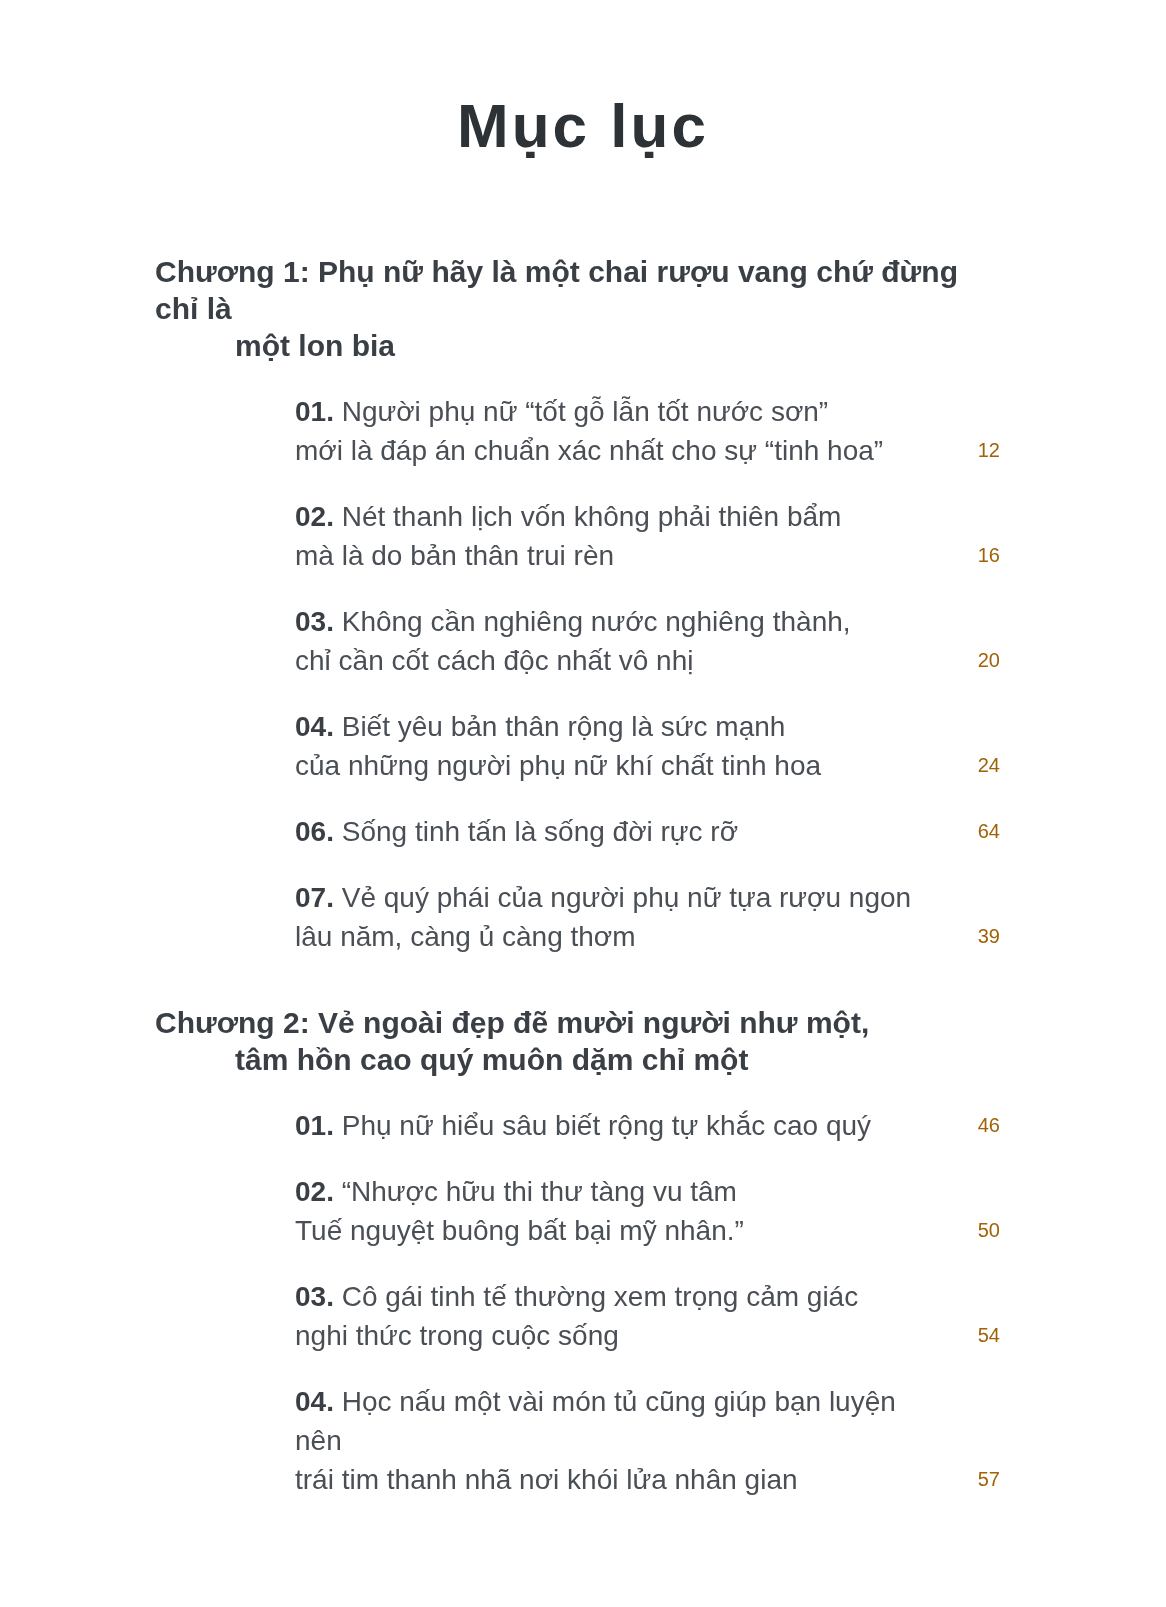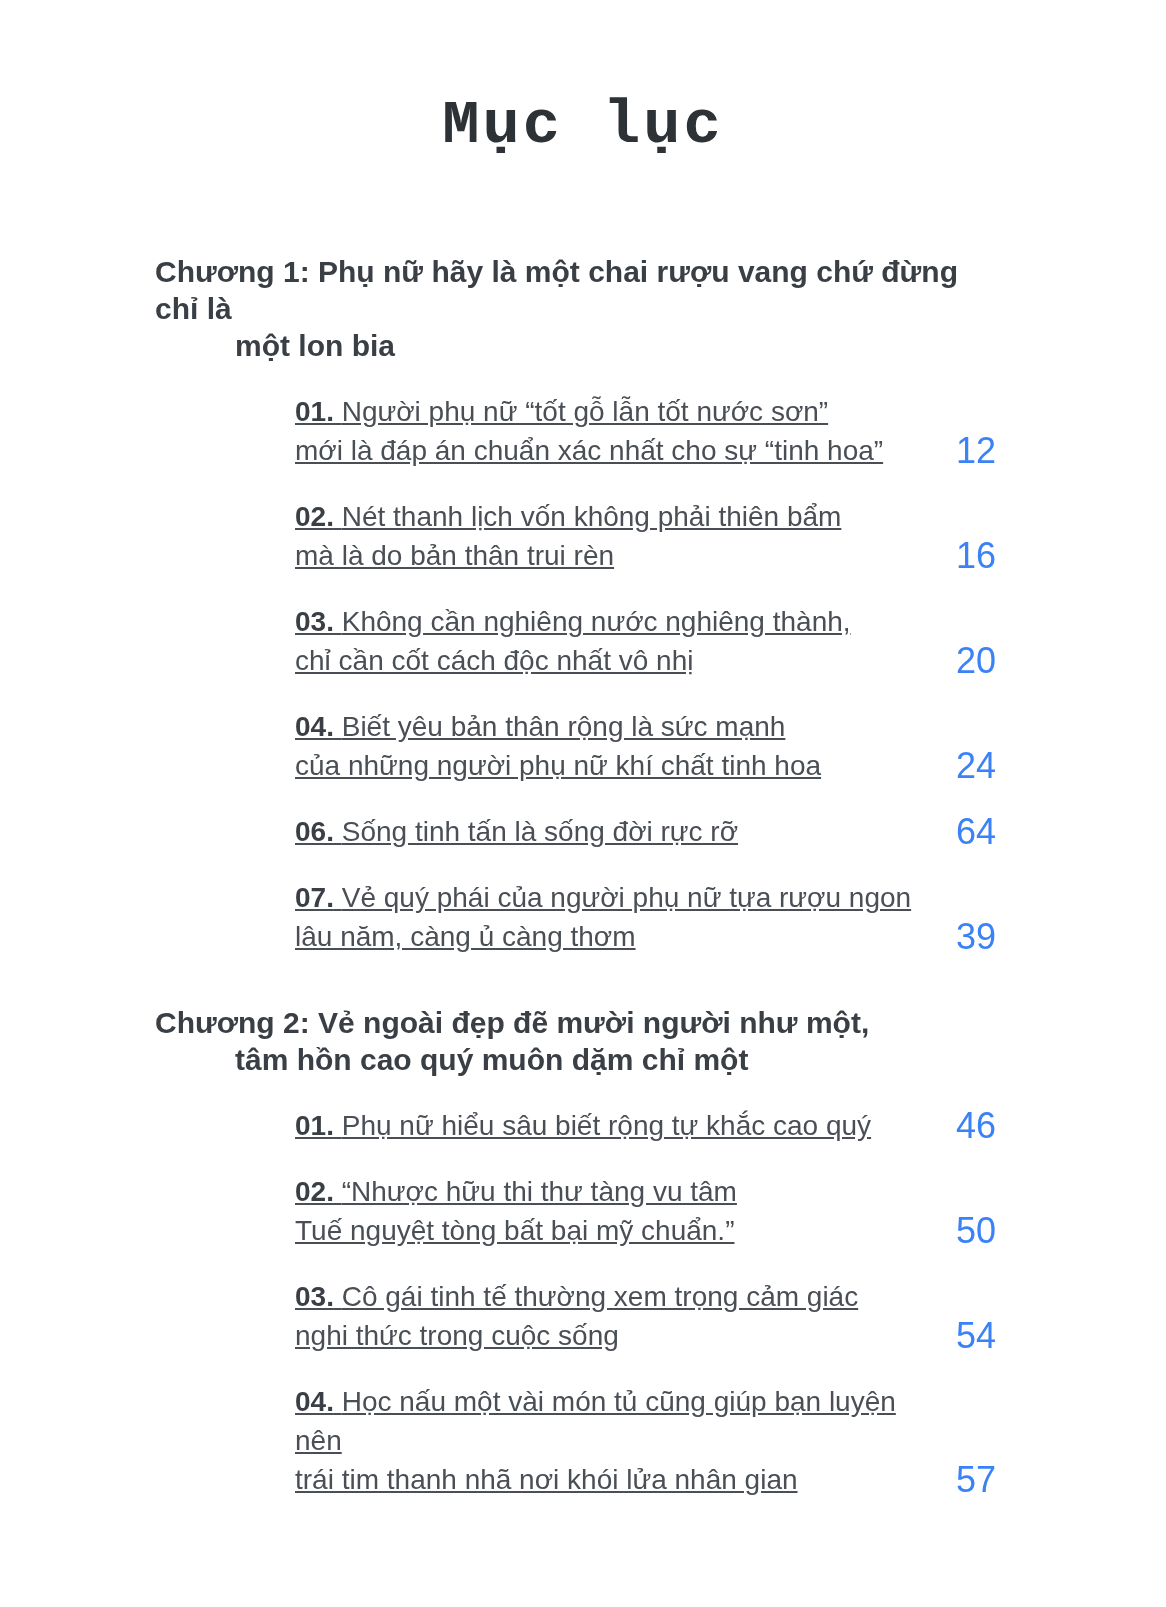--- a/index.html
+++ b/index.html
@@ -11,21 +11,21 @@
     position: relative;
     width: 1166px;
     min-height: 1607px;
     box-sizing: border-box;
     padding: 90px 0 60px 0;
     background: #ffffff;
     font-family: "Liberation Sans", sans-serif;
     color: #474c53;
   }
   .toc-title {
-    font-family: Liberation Mono, monospace;
+    font-family: Liberation Sans, sans-serif;
     font-weight: 700;
     font-size: 62px;
     letter-spacing: 3px;
     text-align: center;
     color: #2d3237;
     margin: 0 0 92px 0;
   }
   .chapters {
     margin-left: 155px;
     width: 845px;
@@ -50,32 +50,31 @@
     display: flex;
     align-items: flex-end;
     margin-bottom: 27px;
   }
   .entry-text {
     flex: 1 1 auto;
     font-size: 28px;
     line-height: 39px;
     color: #4a4f56;
     padding-right: 30px;
-    text-decoration: underline;
   }
   .entry-num {
     font-weight: 700;
     color: #3a3f46;
   }
   .entry-page {
     flex: 0 0 auto;
-    font-size: 36px;
+    font-size: 20px;
     line-height: 39px;
-    color: #3b82f6;
-    text-align: center;
+    color: #a16207;
+    text-align: right;
     min-width: 48px;
   }
 </style>
 </head>
 <body>
 
 <div class="page">
   <h1 class="toc-title">Mục lục</h1>
   <div class="chapters">
   <section class="chapter">
@@ -145,21 +144,21 @@
     <div class="entry-text">
       <div class="entry-line1"><span class="entry-num">01.</span> <span>Phụ nữ hiểu sâu biết rộng tự khắc cao quý</span></div>
       <div class="entry-line2"></div>
     </div>
     <div class="entry-page">46</div>
   </div>
 
   <div class="entry">
     <div class="entry-text">
       <div class="entry-line1"><span class="entry-num">02.</span> <span>“Nhược hữu thi thư tàng vu tâm</span></div>
-      <div class="entry-line2">Tuế nguyệt tòng bất bại mỹ chuẩn.”</div>
+      <div class="entry-line2">Tuế nguyệt buông bất bại mỹ nhân.”</div>
     </div>
     <div class="entry-page">50</div>
   </div>
 
   <div class="entry">
     <div class="entry-text">
       <div class="entry-line1"><span class="entry-num">03.</span> <span>Cô gái tinh tế thường xem trọng cảm giác</span></div>
       <div class="entry-line2">nghi thức trong cuộc sống</div>
     </div>
     <div class="entry-page">54</div>

